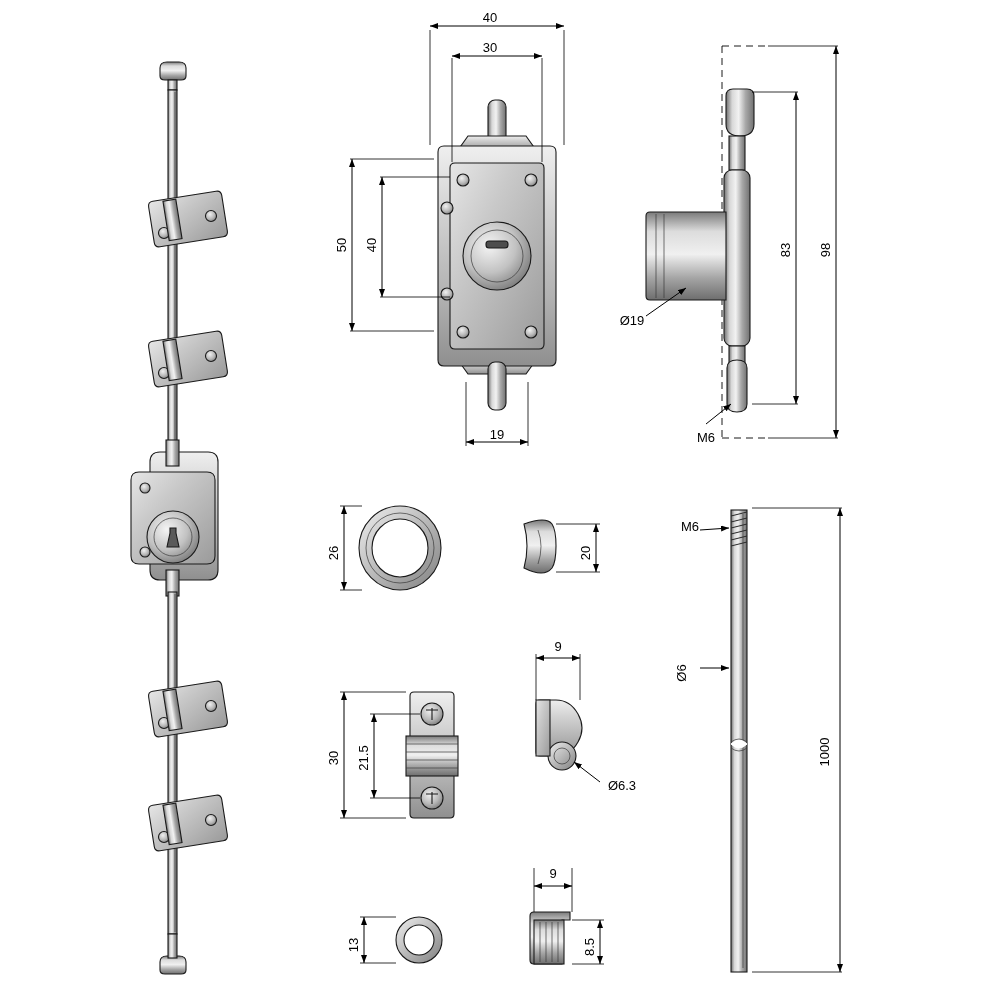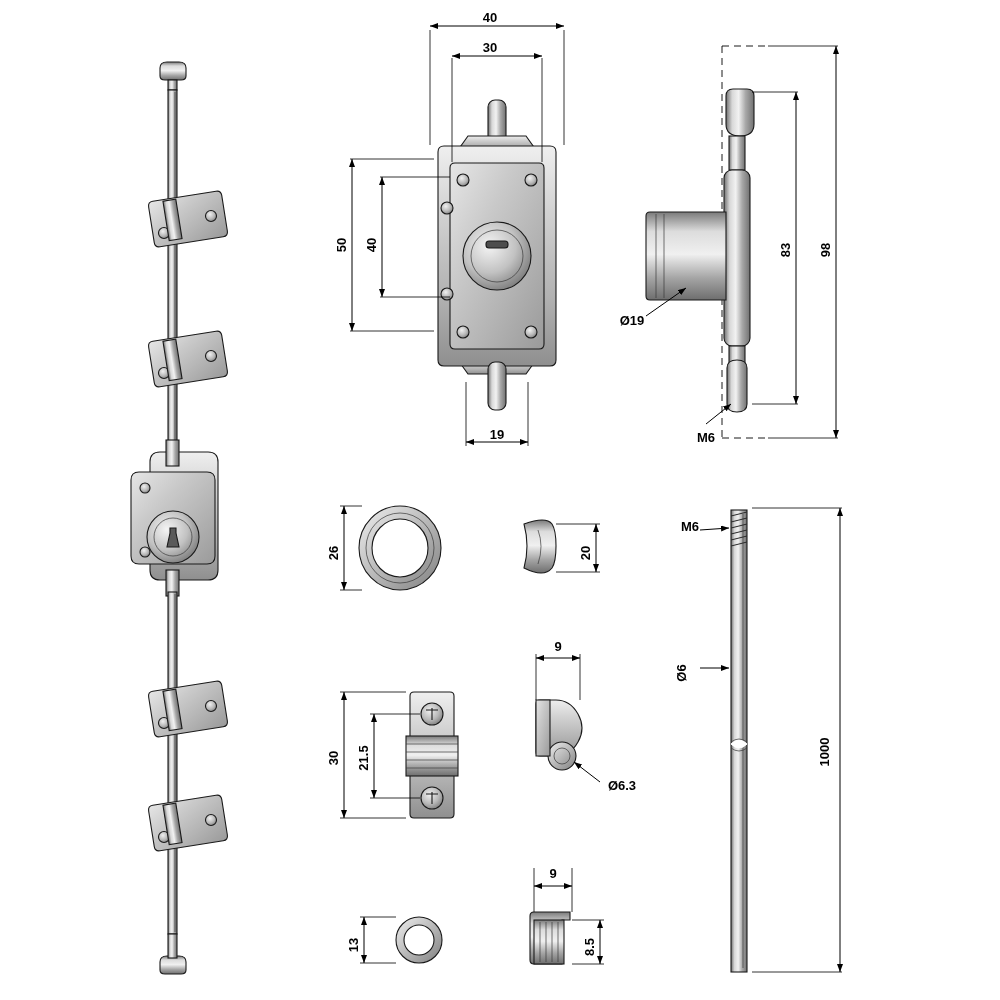--- a/index.html
+++ b/index.html
@@ -11,21 +11,20 @@
     width: 1000px;
     height: 1000px;
     font-family: "Liberation Sans", sans-serif;
     color: #000000;
     overflow: hidden;
   }
   #sheet {
     position: relative;
     width: 1000px;
     height: 764px;
-    font-weight: bold;
   }
   svg.drawing {
     position: absolute;
     left: 0;
     top: 0;
     width: 1000px;
     height: 1000px;
   }
   .dimtext {
     font-family: "Liberation Sans", sans-serif;

